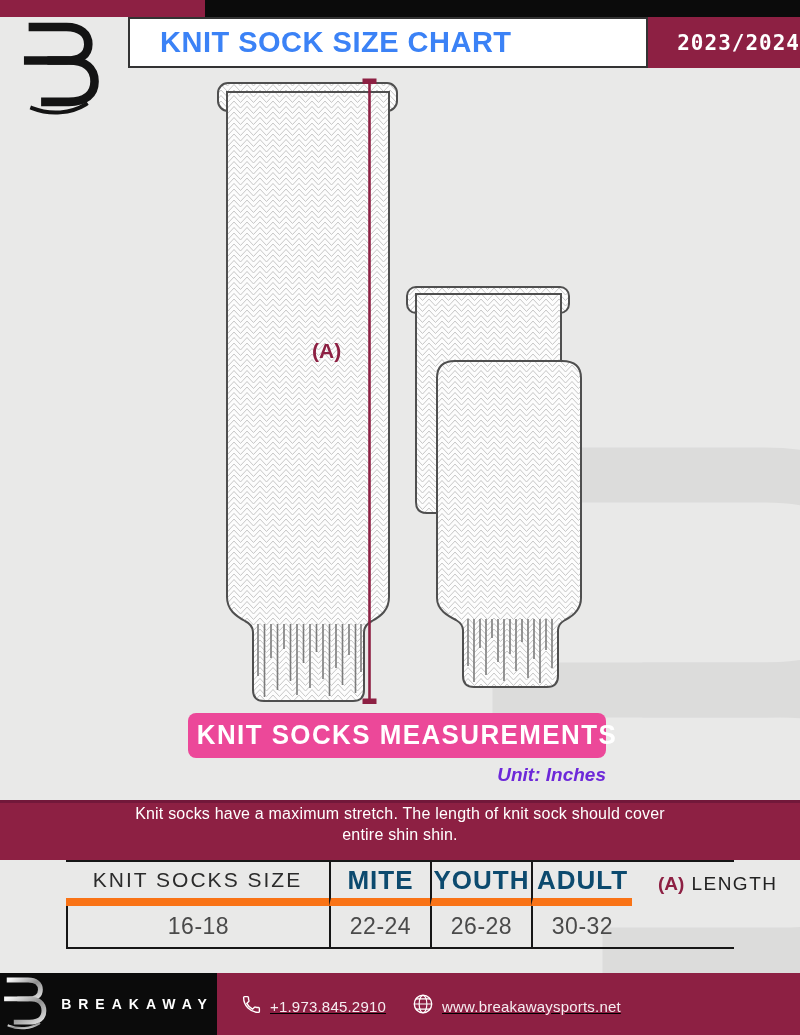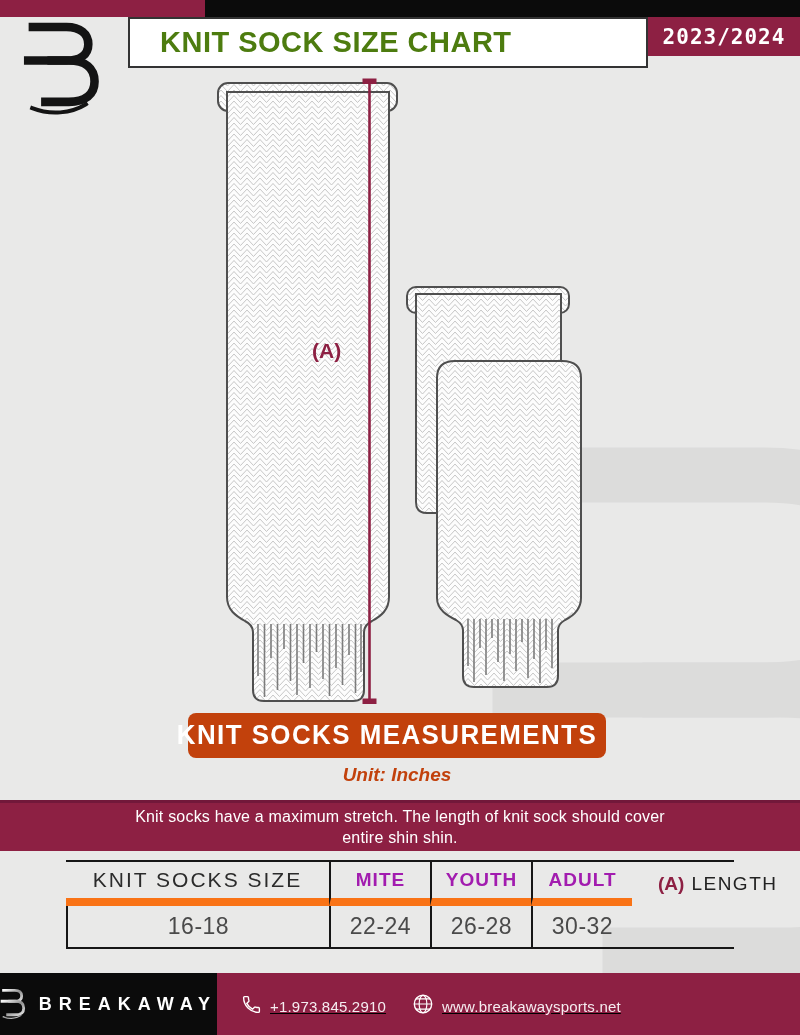--- a/index.html
+++ b/index.html
@@ -15,87 +15,87 @@
   
   .strip{position:absolute;left:0;top:0;width:800px;height:17px;display:flex;z-index:2;}
   .strip-maroon{width:205px;height:100%;background:#8d2043;}
   .strip-black{flex:1;height:100%;background:#0b0b0b;}
   .title-box{
     position:absolute;left:128px;top:17px;width:520px;height:51px;z-index:2;
     background:#ffffff;border:2px solid #333333;
     display:flex;align-items:center;padding-left:30px;
   }
   .title-box h1{
-    margin:0;font-size:29px;font-weight:700;letter-spacing:.5px;color:#4d7c0f;
+    margin:0;font-size:29px;font-weight:700;letter-spacing:.5px;color:#3b82f6;
   }
   .year-box{
-    position:absolute;left:648px;top:17px;width:152px;height:39px;z-index:2;
-    background:#8d2043;display:flex;align-items:center;justify-content:center;
+    position:absolute;left:648px;top:17px;width:152px;height:51px;z-index:2;
+    background:#8d2043;display:flex;align-items:center;justify-content:flex-end;
   }
   .year-box span{
     color:#ffffff;font-family:"DejaVu Sans Mono", monospace;
     font-weight:700;font-size:21px;letter-spacing:1px;
   }
 
   
   .label-a{
     position:absolute;left:312px;top:339px;z-index:2;
     color:#8d2043;font-weight:700;font-size:21px;
   }
 
   
   .meas-banner{
     position:absolute;left:188px;top:713px;width:418px;height:45px;z-index:2;
-    background:#c2410c;border-radius:8px;
-    display:flex;align-items:center;justify-content:flex-end;
+    background:#ec4899;border-radius:8px;
+    display:flex;align-items:center;justify-content:flex-start;
   }
   .meas-banner span{
     color:#ffffff;font-weight:700;font-size:27px;letter-spacing:1.5px;
     transform:scaleX(.96);white-space:nowrap;
   }
   .unit-text{
     position:absolute;left:188px;top:764px;width:418px;z-index:2;
-    text-align:center;font-style:italic;font-weight:600;font-size:19px;color:#c2410c;
+    text-align:right;font-style:italic;font-weight:600;font-size:19px;color:#6d28d9;
   }
 
   
   .notice{
-    position:absolute;left:0;top:800px;width:800px;height:51px;z-index:2;
+    position:absolute;left:0;top:800px;width:800px;height:60px;z-index:2;
     background:#8d2043;border-top:3px solid #72183a;
-    display:flex;flex-direction:column;align-items:center;justify-content:center;
+    display:flex;flex-direction:column;align-items:center;justify-content:flex-start;
   }
   .notice div{color:#ffffff;font-size:16px;line-height:21px;letter-spacing:.2px;}
 
   
   .size-table{
     position:absolute;left:66px;top:860px;width:668px;z-index:2;
     display:grid;grid-template-columns:263px 101px 101px 101px 102px;
     grid-template-rows:44px 41px;
     border-top:2px solid #161616;border-bottom:2px solid #161616;
   }
   .cell{display:flex;align-items:center;justify-content:center;}
   .cell.hrow{border-bottom:8px solid #f97316;}
   .cell.vline{border-left:2px solid #161616;}
   .cell.first-data{justify-content:flex-start;padding-left:26px;}
   .th-main{font-size:21px;letter-spacing:2px;color:#2b2b2b;}
-  .th{font-size:19px;font-weight:700;letter-spacing:1px;color:#a21caf;}
+  .th{font-size:26px;font-weight:700;letter-spacing:1px;color:#0c4a6e;}
   .td{font-size:23px;color:#4a4a4a;letter-spacing:.5px;}
   .td-a{font-size:19px;font-weight:700;color:#8d2043;margin-right:7px;}
   .td-label{font-size:19px;color:#222222;letter-spacing:1.5px;}
 
   
   .footer{
     position:absolute;left:0;top:973px;width:800px;height:62px;z-index:3;display:flex;
   }
   .brand-box{
     width:217px;height:100%;background:#0b0b0b;
     display:flex;align-items:center;justify-content:center;gap:12px;
   }
   .brand-box .wordmark{
-    color:#ffffff;font-weight:700;font-size:18px;letter-spacing:7px;
+    color:#ffffff;font-weight:700;font-size:14px;letter-spacing:7px;
   }
   .contact{
     flex:1;height:100%;background:#8d2043;
     display:flex;align-items:center;padding-left:24px;gap:26px;
   }
   .contact-item{display:flex;align-items:flex-end;gap:8px;cursor:pointer;text-decoration:underline;}
   .contact-item span{color:#f6edf1;font-size:15px;letter-spacing:.2px;white-space:nowrap;}
 </style>
 </head>
 <body>

